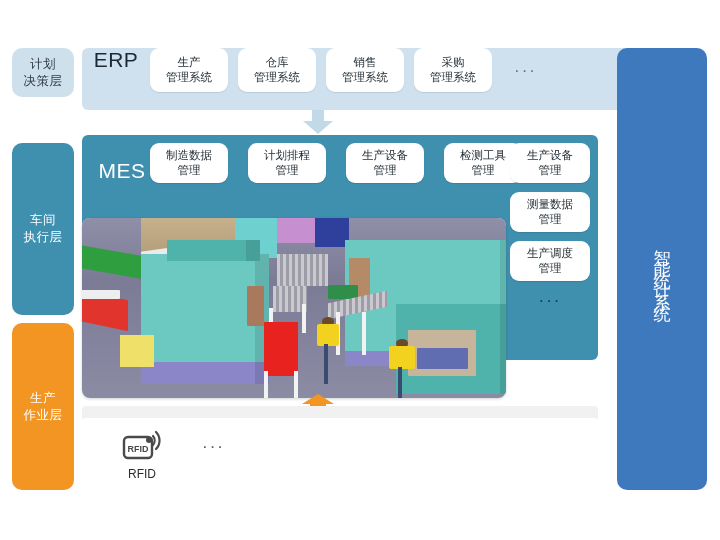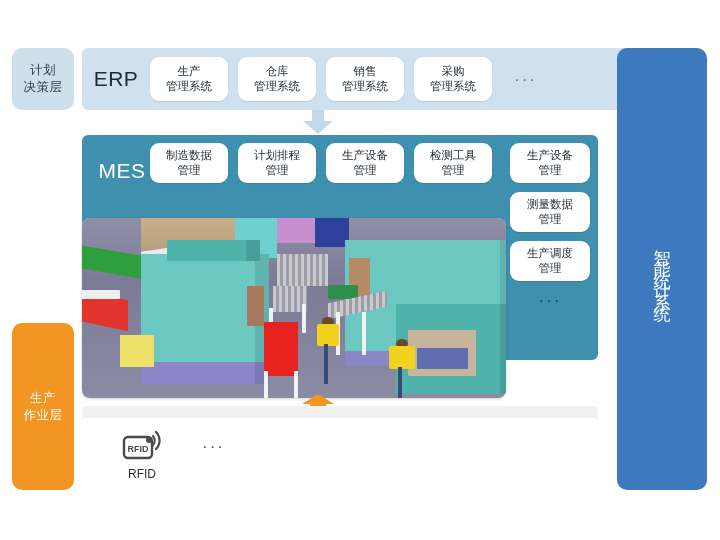--- a/index.html
+++ b/index.html
@@ -30,21 +30,21 @@
     border-radius: 10px;
     display: flex;
     align-items: center;
     justify-content: center;
     text-align: center;
     line-height: 1.35;
     font-size: 12.5px;
     letter-spacing: 0.5px;
   }
   .layer-plan {
-    top: 48px; height: 62px;
+    top: 48px; height: 49px;
     background: #cfe0ed;
     color: #2f3b44;
   }
   .layer-shop {
     top: 143px; height: 172px;
     background: #3f8fae;
     color: #ffffff;
   }
   .layer-prod {
     top: 323px; height: 167px;
@@ -54,21 +54,21 @@
   .layer-col span { display: block; }
 
   
   .erp-panel {
     position: absolute;
     left: 82px; top: 48px;
     width: 608px; height: 62px;
     background: #cfe1ee;
     border-radius: 6px;
     display: flex;
-    align-items: center;
+    align-items: flex-start;
   }
   .panel-title {
     font-size: 21px;
     color: #1d2a33;
     width: 80px;
     text-align: center;
     flex: 0 0 68px;
     letter-spacing: 0.5px;
   }
   .mes-panel {
@@ -110,21 +110,21 @@
     font-size: 17px;
     letter-spacing: 2px;
     line-height: 1;
     padding-left: 12px;
   }
 
   .mes-row {
     position: absolute;
     left: 68px; top: 8px;
     display: flex;
-    gap: 10px;
+    gap: 20px;
   }
   .mes-row .chip { width: 78px; height: 40px; }
 
   .mes-side {
     position: absolute;
     right: 6px; top: 8px;
     width: 84px;
     display: flex;
     flex-direction: column;
     align-items: center;
@@ -259,20 +259,26 @@
 
 <div id="canvas">
 
   <div class="layer-col layer-plan">
     <div>
       <span>计划</span>
       <span>决策层</span>
     </div>
   </div>
 
+  <div class="layer-col layer-shop">
+    <div>
+      <span>车间</span>
+      <span>执行层</span>
+    </div>
+  </div>
 
   <div class="layer-col layer-prod">
     <div>
       <span>生产</span>
       <span>作业层</span>
     </div>
   </div>
 
   <div class="erp-panel">
     <div class="panel-title">ERP</div>

